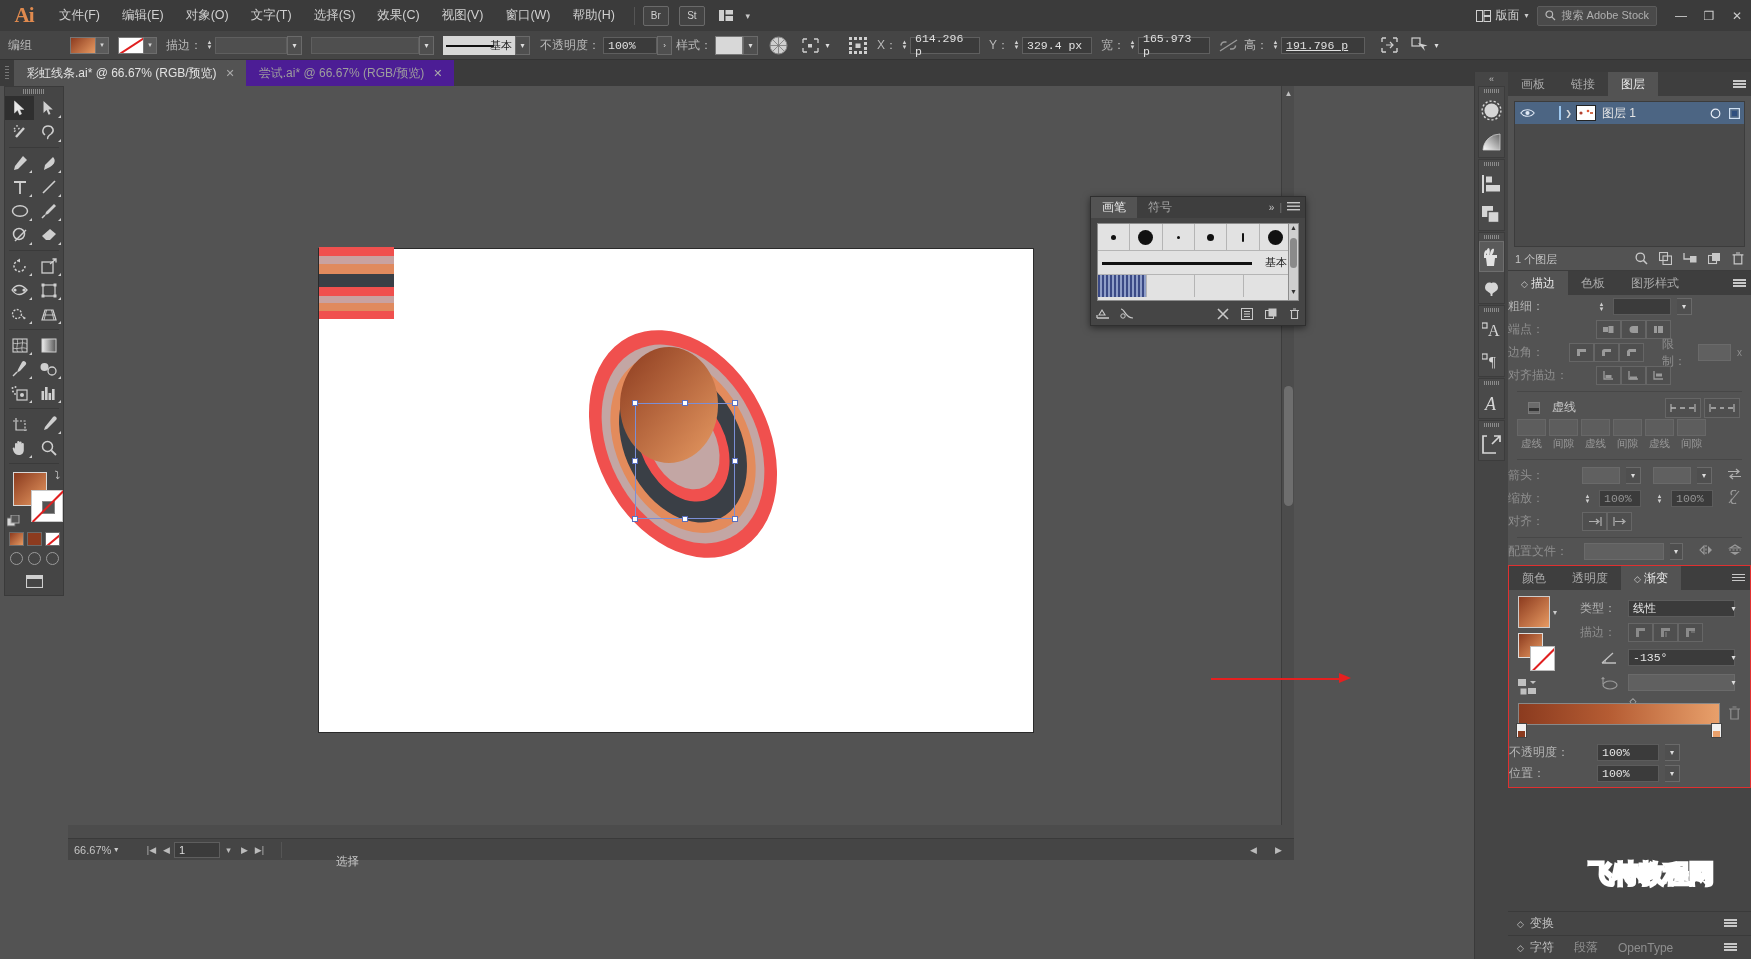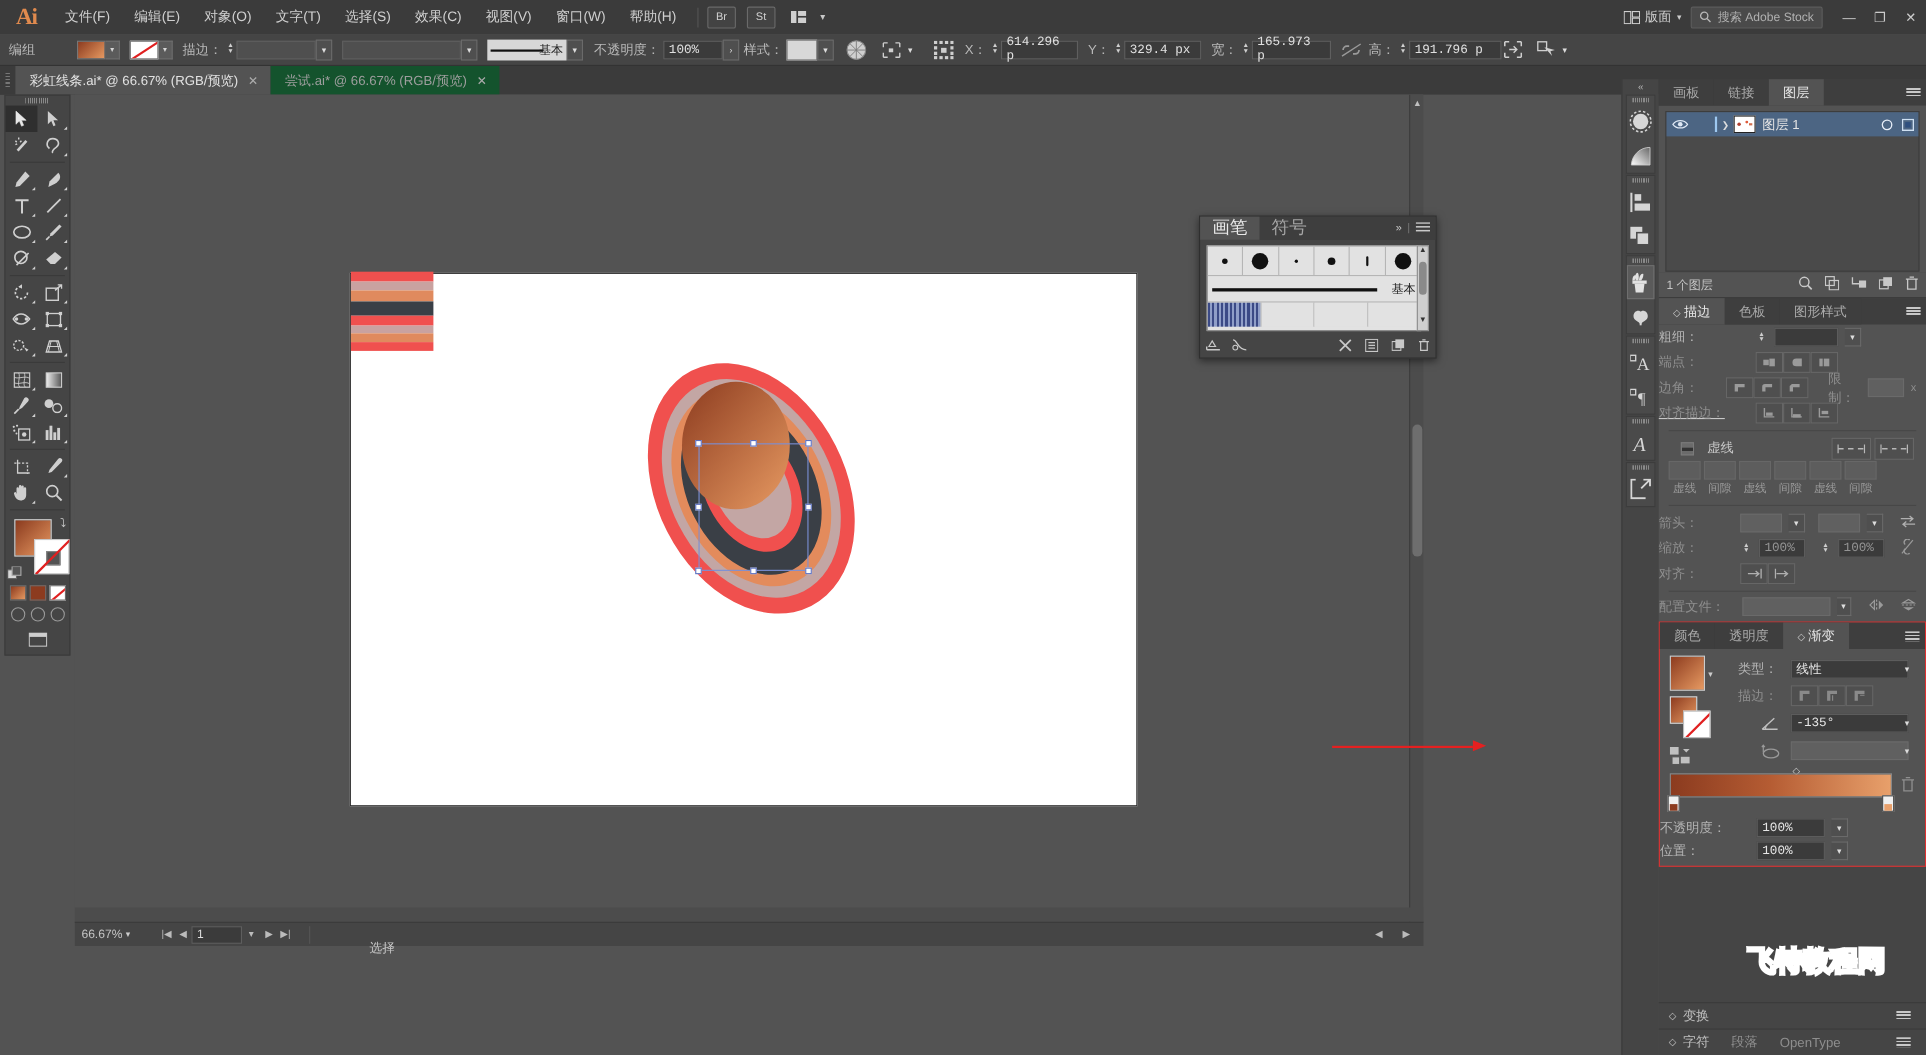--- a/index.html
+++ b/index.html
@@ -46,21 +46,21 @@
   .strokeprev .ln { position:absolute; left:3px; top:9px; width:48px; height:2.5px; background:#111;}
   .strokeprev .tx { font-size:11px; color:#222; z-index:2;}
   .doc-icon { width:20px; height:19px; display:flex; align-items:center; justify-content:center;}
 
   
   .tabbar { position:absolute; left:0; top:60px; width:1751px; height:26px; background:#3b3b3b; display:flex; align-items:flex-end;}
   .tabbar-grip { width:14px; height:26px; background:#3b3b3b; display:flex; align-items:center; justify-content:center;}
   .grip-dots { width:4px; height:14px; background:repeating-linear-gradient(to bottom,#777 0 1px,transparent 1px 3px);}
   .tab { height:26px; display:flex; align-items:center; gap:9px; padding:0 11px 0 13px; font-size:12px; color:#cfcfcf;}
   .tab.active { background:#535353; color:#e2e2e2;}
-  .tab.inactive { background:#14532d; color:#9e9e9e;justify-content:center;}
+  .tab.inactive { background:#4c1d95; color:#9e9e9e;justify-content:center;}
   .tab .x { font-size:11px; color:#aaa;}
 
   
   .toolbox { position:absolute; left:4px; top:86px; width:60px; height:510px; background:#454545; border:1px solid #3a3a3a;}
   .tb-grip { height:9px; display:flex; align-items:center; justify-content:center;}
   .tb-grip i { display:block; width:22px; height:5px; background:repeating-linear-gradient(to right,#8a8a8a 0 1px,transparent 1px 2px);}
   .tb-row { display:flex; }
   .tool { width:29px; height:24px; display:flex; align-items:center; justify-content:center; position:relative; }
   .tool svg { display:block; }
   .tool.sel { background:#2f2f2f; }
@@ -179,21 +179,21 @@
   .wm1 { font-family:"Liberation Serif",serif; font-size:32px; font-weight:bold; font-style:italic; color:#20264e;
          -webkit-text-stroke:3px #fff; paint-order:stroke fill; text-align:center; letter-spacing:-1px;}
   .wm1 b { color:#e8921e; -webkit-text-stroke:3px #fff;}
   .wm2 { font-family:"DejaVu Sans",sans-serif; font-size:25px; font-weight:bold; color:#20264e;
          -webkit-text-stroke:3px #fff; text-align:center; margin-top:-10px;}
 
   
   .brushpanel { position:absolute; left:1090px; top:196px; width:216px; height:130px; background:#454545;
                 border:1px solid #2f2f2f; box-shadow:0 2px 7px rgba(0,0,0,.5);}
   .bp-tabs { display:flex; height:21px; background:#3e3e3e; align-items:flex-end;}
-  .bp-tab { padding:0 11px; height:21px; line-height:21px; font-size:16px; color:#a5a5a5;text-align:center;}
+  .bp-tab { padding:0 11px; height:21px; line-height:21px; font-size:12px; color:#a5a5a5;text-align:center;}
   .bp-tab.active { background:#535353; color:#e8e8e8;}
   .bp-more { margin-left:auto; display:flex; align-items:center; gap:5px; padding-right:5px; height:21px; color:#c8c8c8; font-size:10px;}
   .bp-list { position:absolute; left:6px; top:26px; width:195px; height:78px; background:#e2e2e2; border:1px solid #8c8c8c;}
   .bp-rowA { display:flex; height:27px; border-bottom:1px solid #b5b5b5;}
   .bp-cell { flex:1; border-right:1px solid #b5b5b5; display:flex; align-items:center; justify-content:center;}
   .dot { background:#111; border-radius:50%;}
   .bp-rowB { height:24px; border-bottom:1px solid #b5b5b5; display:flex; align-items:center; justify-content:flex-end; padding-right:4px; position:relative;}
   .bp-rowB .ln { position:absolute; left:4px; top:11px; width:150px; height:2.5px; background:#111;}
   .bp-rowB .tx { font-size:11px; color:#222; z-index:2;}
   .bp-rowC { height:22px; display:flex;}
@@ -362,21 +362,21 @@
           <path d="M2 6.5 a3.5 3.5 0 0 1 3.5 -3.5 h2 M11 10 h2 a3.5 3.5 0 0 0 3.5 -3.5" fill="none" stroke="#9a9a9a" stroke-width="1.6"></path>
           <line x1="1" y1="12" x2="18" y2="1" stroke="#9a9a9a" stroke-width="1.3"></line>
         </svg>
     </div>
 
     <div class="cb-label" style="margin-right:2px;">高：</div>
     <div class="spin">
         <span>▲</span>
         <span>▼</span>
       </div>
-    <div class="field" style="width:84px;">191.796 p</div>
+    <div class="field" style="width:84px;margin-right:14px;text-decoration:underline;">191.796 p</div>
 
     <div class="doc-icon" style="margin-right:10px;">
       <svg width="17" height="16" viewBox="0 0 17 16">
           <path d="M1 1 h4 M1 1 v4 M16 1 h-4 M16 1 v4 M1 15 v-4 M1 15 h4 M16 15 v-4 M16 15 h-4" stroke="#cfcfcf" stroke-width="1.4" fill="none"></path>
           <path d="M5 8 h7 M9 5 l3 3 l-3 3" stroke="#cfcfcf" stroke-width="1.2" fill="none"></path>
         </svg>
     </div>
     <div class="doc-icon">
       <svg width="17" height="16" viewBox="0 0 17 16">
           <rect x="1" y="1" width="8" height="8" fill="none" stroke="#cfcfcf" stroke-width="1.2"></rect>
@@ -1092,21 +1092,21 @@
               <svg width="13" height="11" viewBox="0 0 13 11">
                 <path d="M2 9 V4 L4 2 H11 V5 H5 V9 Z" fill="#9a9a9a"></path>
               </svg>
             </span>
         </span>
         <span class="plabel dim" style="width:44px;margin-left:12px;">限制：</span>
         <span class="pfield gray" style="width:45px;"></span>
         <span style="font-size:10px;color:#8e8e8e;">x</span>
       </div>
 
-      <div class="prow" style="padding-left:0;text-decoration:underline;">
+      <div class="prow" style="padding-left:0;">
         <span class="plabel dim" style="width:82px;">对齐描边：</span>
         <span class="tribtn">
           <span class="tbx">
               <svg width="13" height="11" viewBox="0 0 13 11">
                 <path d="M2 1 V9 H11" fill="none" stroke="#9a9a9a" stroke-width="1.3"></path>
                 <rect x="3.5" y="5" width="6" height="3" fill="#9a9a9a"></rect>
               </svg>
             </span>
           <span class="tbx">
               <svg width="13" height="11" viewBox="0 0 13 11">

